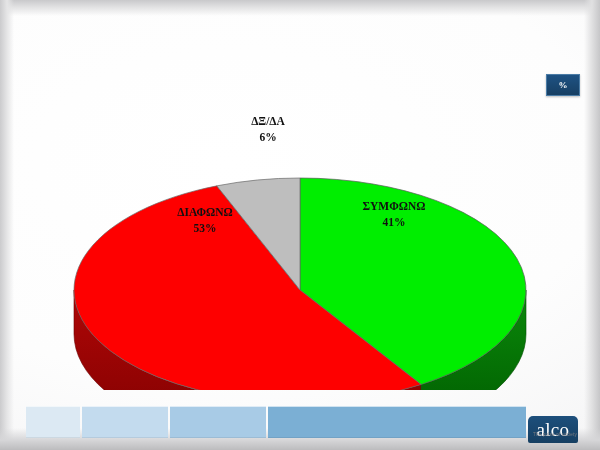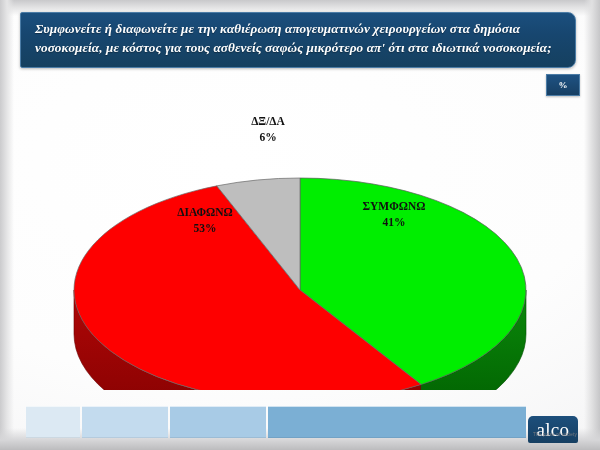--- a/index.html
+++ b/index.html
@@ -162,23 +162,20 @@
 </head>
 <body>
 
 <div id="slide">
 
   <div class="edge-top"></div>
   <div class="edge-left"></div>
   <div class="edge-right"></div>
   <div class="edge-bottom"></div>
 
-  <div id="header-banner">
-    <div id="header-text">Συμφωνείτε ή διαφωνείτε με την καθιέρωση απογευματινών χειρουργείων στα δημόσια νοσοκομεία,  με κόστος για τους ασθενείς σαφώς μικρότερο απ' ότι στα ιδιωτικά νοσοκομεία;</div>
-  </div>
 
   <div id="percent-badge">
     <span>%</span>
   </div>
 
   <div id="pie-wrap">
     <svg id="pie-svg" viewBox="0 0 456 292" xmlns="http://www.w3.org/2000/svg">
       <defs>
         <linearGradient id="gradGreenSide" x1="0" y1="0" x2="0" y2="1">
           <stop offset="0%" stop-color="#0b8a0b"></stop>

